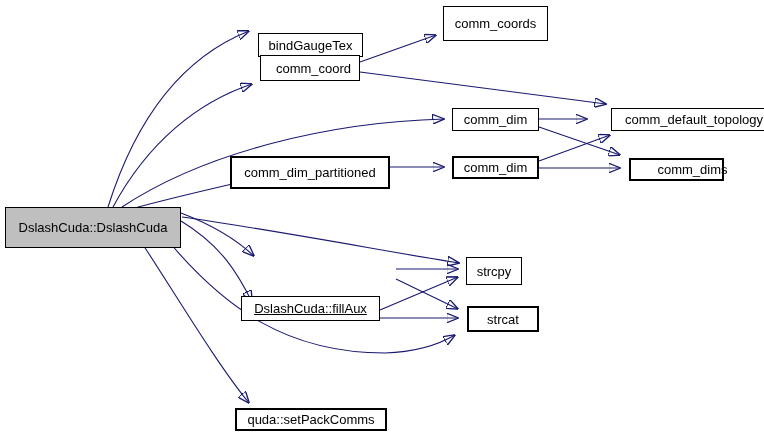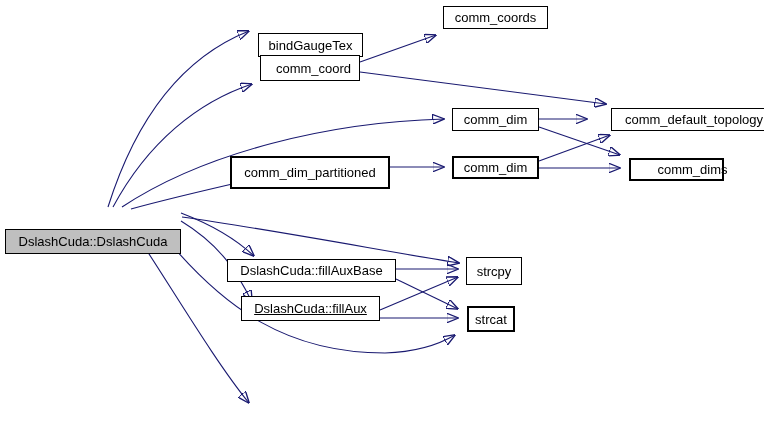--- a/index.html
+++ b/index.html
@@ -43,40 +43,40 @@
     <path marker-end="url(#arrow)" d="M539,127 L620,155"></path>
     <path marker-end="url(#arrow)" d="M539,161 L610,135"></path>
     <path marker-end="url(#arrow)" d="M539,168 L620,168"></path>
     <path marker-end="url(#arrow)" d="M390,167 L444,167"></path>
     <path marker-end="url(#arrow)" d="M396,269 L458,269"></path>
     <path marker-end="url(#arrow)" d="M396,279 L458,309"></path>
     <path marker-end="url(#arrow)" d="M380,310 L458,277"></path>
     <path marker-end="url(#arrow)" d="M380,318 L458,318"></path>
   </svg>
 
-  <div class="node current" style="left:5px;top:207px;width:176px;height:25px;margin-top:22px;">DslashCuda::DslashCuda</div>
+  <div class="node current" style="left:5px;top:207px;width:176px;height:41px;">DslashCuda::DslashCuda</div>
 
   <div class="node" style="left:258px;top:5px;width:105px;height:24px;margin-top:28px;">bindGaugeTex</div>
 
-  <div class="node" style="left:443px;top:6px;width:105px;height:23px;">comm_coords</div>
+  <div class="node" style="left:443px;top:6px;width:105px;height:35px;">comm_coords</div>
 
   <div class="node" style="left:260px;top:55px;width:100px;height:26px;padding-left:7px;">comm_coord</div>
 
   <div class="node" style="left:452px;top:108px;width:87px;height:23px;">comm_dim</div>
 
   <div class="node" style="left:595px;top:108px;width:166px;height:23px;margin-left:16px;">comm_default_topology</div>
 
   <div class="node thick" style="left:230px;top:156px;width:160px;height:33px;">comm_dim_partitioned</div>
 
   <div class="node thick" style="left:452px;top:156px;width:87px;height:23px;">comm_dim</div>
 
   <div class="node thick" style="left:629px;top:158px;width:95px;height:23px;padding-left:32px;">comm_dims</div>
 
-  <div class="node" style="left:227px;top:259px;width:169px;height:23px;">DslashCuda::fillAuxBase</div>
 
   <div class="node" style="left:241px;top:296px;width:139px;height:25px;text-decoration:underline;">DslashCuda::fillAux</div>
 
   <div class="node" style="left:466px;top:257px;width:56px;height:28px;">strcpy</div>
 
-  <div class="node thick" style="left:467px;top:306px;width:48px;height:26px;">strcat</div>
+  <div class="node thick" style="left:467px;top:306px;width:72px;height:26px;">strcat</div>
 
+  <div class="node thick" style="left:235px;top:408px;width:152px;height:23px;">quda::setPackComms</div>
 
 </div>
 
 </body></html>

